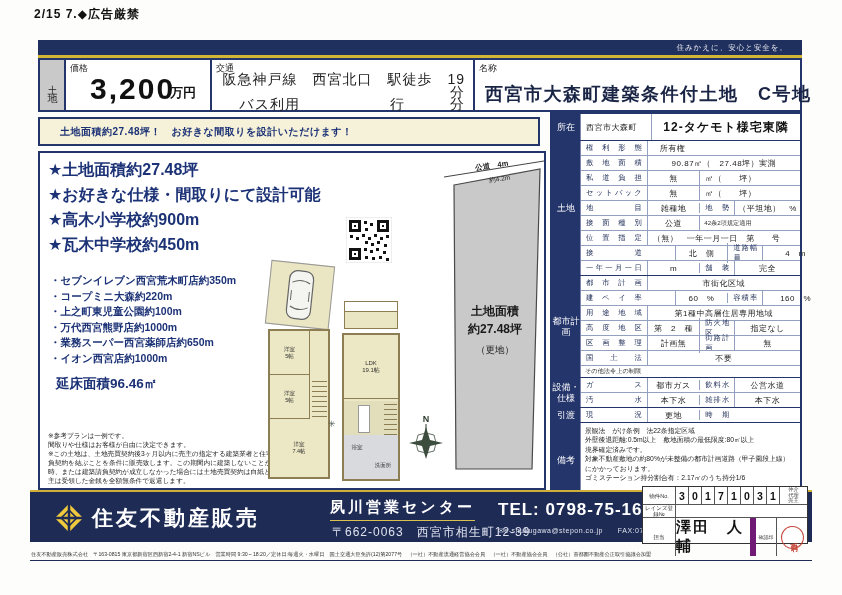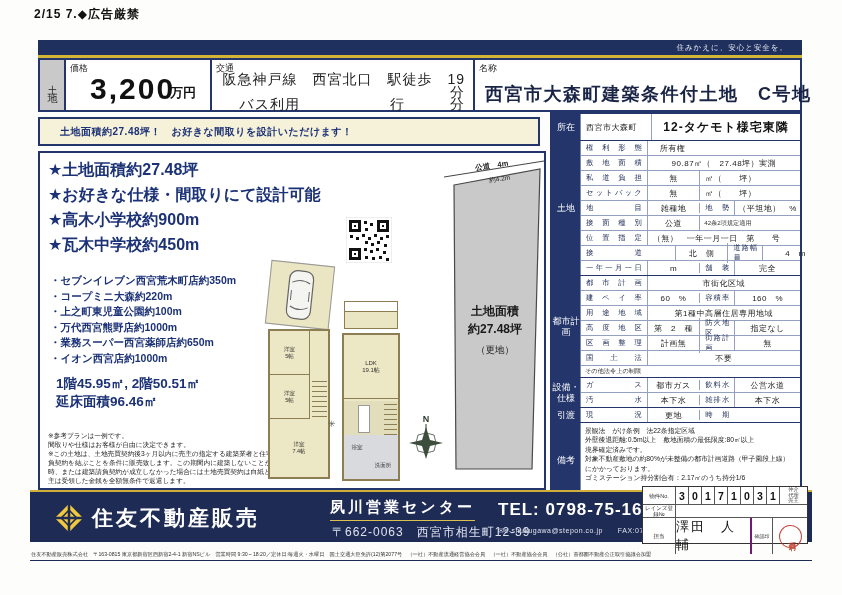--- a/index.html
+++ b/index.html
@@ -80,21 +80,21 @@
   
   .ref{left:642px;top:486px;width:166px;height:58px;background:#fff;border:1.5px solid #333;box-sizing:border-box;display:flex;flex-direction:column;font-family:"Liberation Sans",sans-serif;}
   .ref-r1{display:flex;height:17px;border-bottom:1px solid #555;}
   .ref-r2{display:flex;height:13px;border-bottom:1px solid #555;}
   .ref-r3{display:flex;flex:1;}
   .ref-lbl{flex:0 0 32px;font-size:5.5px;color:#333;display:flex;align-items:center;justify-content:center;text-align:center;border-right:1px solid #555;line-height:6px;}
   .digit{flex:0 0 12px;border-right:1px solid #555;display:flex;align-items:center;justify-content:center;font-size:10.5px;font-weight:bold;color:#111;}
   .mode-box{flex:1;display:flex;flex-direction:column;align-items:center;justify-content:center;}
   .mode-line{font-size:5.2px;line-height:5.8px;color:#333;}
   .ref-empty{flex:1;}
-  .staff-name{flex:0 0 74px;display:flex;align-items:center;justify-content:center;font-size:13px;font-weight:normal;color:#111;letter-spacing:2px;border-right:2px solid #701a75;}
+  .staff-name{flex:0 0 74px;display:flex;align-items:center;justify-content:center;font-size:15px;font-weight:bold;color:#111;letter-spacing:2px;border-right:6px solid #701a75;}
   .stamp-lbl{flex:0 0 20px;font-size:5px;color:#333;display:flex;align-items:center;justify-content:center;border-right:1px solid #555;}
   .stamp-cell{flex:1;display:flex;align-items:center;justify-content:center;position:relative;}
   .stamp{width:21px;height:21px;border:1.8px solid #c0392b;border-radius:50%;display:flex;align-items:center;justify-content:center;transform:rotate(-8deg);opacity:0.9;}
   .stamp span{writing-mode:vertical-rl;font-size:7.5px;color:#c0392b;font-weight:bold;line-height:8px;}
   .legal{left:31px;top:551px;width:780px;font-size:5.2px;color:#333;white-space:nowrap;overflow:hidden;}
   .rule{left:30px;top:560px;width:782px;border-top:1.8px solid #1e2b55;}
   svg text{font-family:"Liberation Sans","DejaVu Sans",sans-serif;}
 </style>
 </head>
 <body>
@@ -142,21 +142,20 @@
       </div>
     <div class="nb-wrap" id="nearby">
         <div class="nb-line">・セブンイレブン西宮荒木町店約350m</div>
         <div class="nb-line">・コープミニ大森約220m</div>
         <div class="nb-line">・上之町東児童公園約100m</div>
         <div class="nb-line">・万代西宮熊野店約1000m</div>
         <div class="nb-line">・業務スーパー西宮薬師店約650m</div>
         <div class="nb-line">・イオン西宮店約1000m</div>
       </div>
     <div class="plan-lines" id="plan-lines">
-        <div class="pl-line">1階45.95㎡, 2階50.51㎡</div>
         <div class="pl-line">延床面積96.46㎡</div>
       </div>
     <div class="disclaimer">※参考プランは一例です。
 間取りや仕様はお客様が自由に決定できます。
 ※この土地は、土地売買契約後3ヶ月以内に売主の指定する建築業者と住宅の建築請負契約を結ぶことを条件に販売致します。この期間内に建築しないことが確定した時、または建築請負契約が成立しなかった場合には土地売買契約は白紙となり、売主は受領した金銭を全額無条件で返還します。</div>
 
     <div class="car-tile">
       <svg width="34" height="52" viewBox="0 0 34 52">
         <rect x="5" y="2" width="24" height="48" rx="8" fill="#f4f4f1" stroke="#666" stroke-width="1.2"></rect>
         <path d="M8 14 Q17 9 26 14" fill="none" stroke="#666" stroke-width="1"></path>
@@ -312,21 +311,21 @@
       </div>
       <div class="dsec">
         <div class="dhead">都市計画</div>
         <div class="dbody">
           <div class="drow">
             <div class="dcell l" style="flex: 0 0 30%;">都市計画</div>
             <div class="dcell v" style="flex: 0 0 70%;">市街化区域</div>
           </div>
           <div class="drow">
             <div class="dcell l" style="flex: 0 0 30%;">建ペイ率</div>
-            <div class="dcell v" style="flex: 0 0 24%;">60　%</div>
+            <div class="dcell v" style="flex: 0 0 24%; margin-left: 28px;">60　%</div>
             <div class="dcell l" style="flex: 0 0 16%;">容積率</div>
             <div class="dcell v" style="flex: 0 0 30%;">160　%</div>
           </div>
           <div class="drow">
             <div class="dcell l" style="flex: 0 0 30%;">用途地域</div>
             <div class="dcell v" style="flex: 0 0 70%;">第1種中高層住居専用地域</div>
           </div>
           <div class="drow">
             <div class="dcell l" style="flex: 0 0 30%;">高度地区</div>
             <div class="dcell v" style="flex: 0 0 24%;">第　2　種</div>

